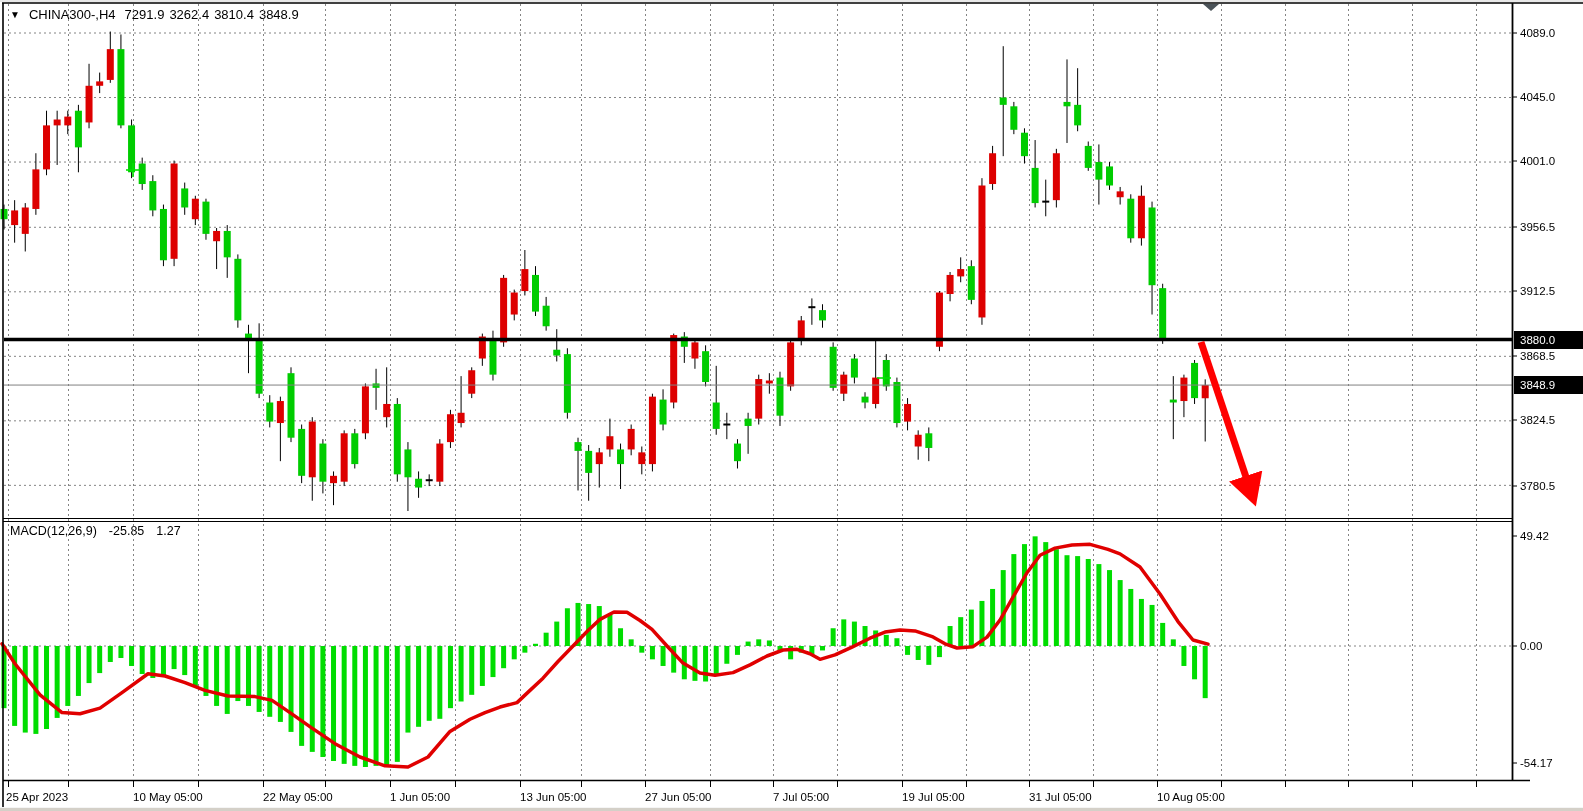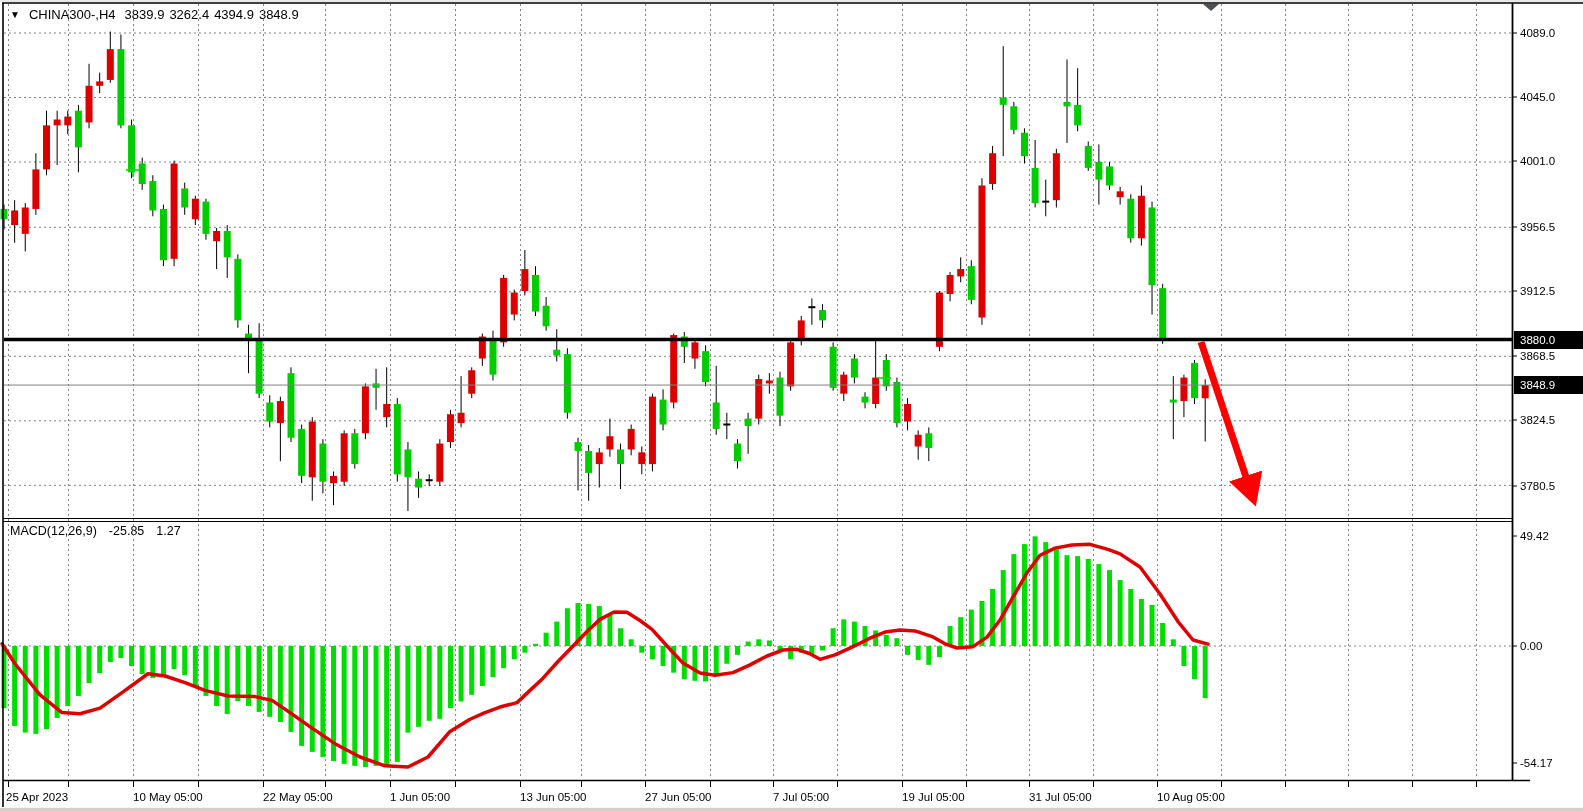--- a/index.html
+++ b/index.html
@@ -17,23 +17,23 @@
   .date-label{font-size:11.5px;fill:#000;}
 </style>
 </head>
 <body>
 
 <div id="frame-top"></div>
 
 <div id="chart-header">
   <span class="tri">▼</span>
   <span>CHINA300-,H4</span>
-  <span>3839.9</span>
+  <span>7291.9</span>
   <span style="margin-left:-4px">3262.4</span>
-  <span style="margin-left:-4px">4394.9</span>
+  <span style="margin-left:-4px">3810.4</span>
   <span style="margin-left:-4px">3848.9</span>
 </div>
 
 <div id="macd-header">
   <span>MACD(12,26,9)</span>
   <span>-25.85</span>
   <span>1.27</span>
 </div>
 
 <svg id="plot" width="1583" height="811" viewBox="0 0 1583 811">

